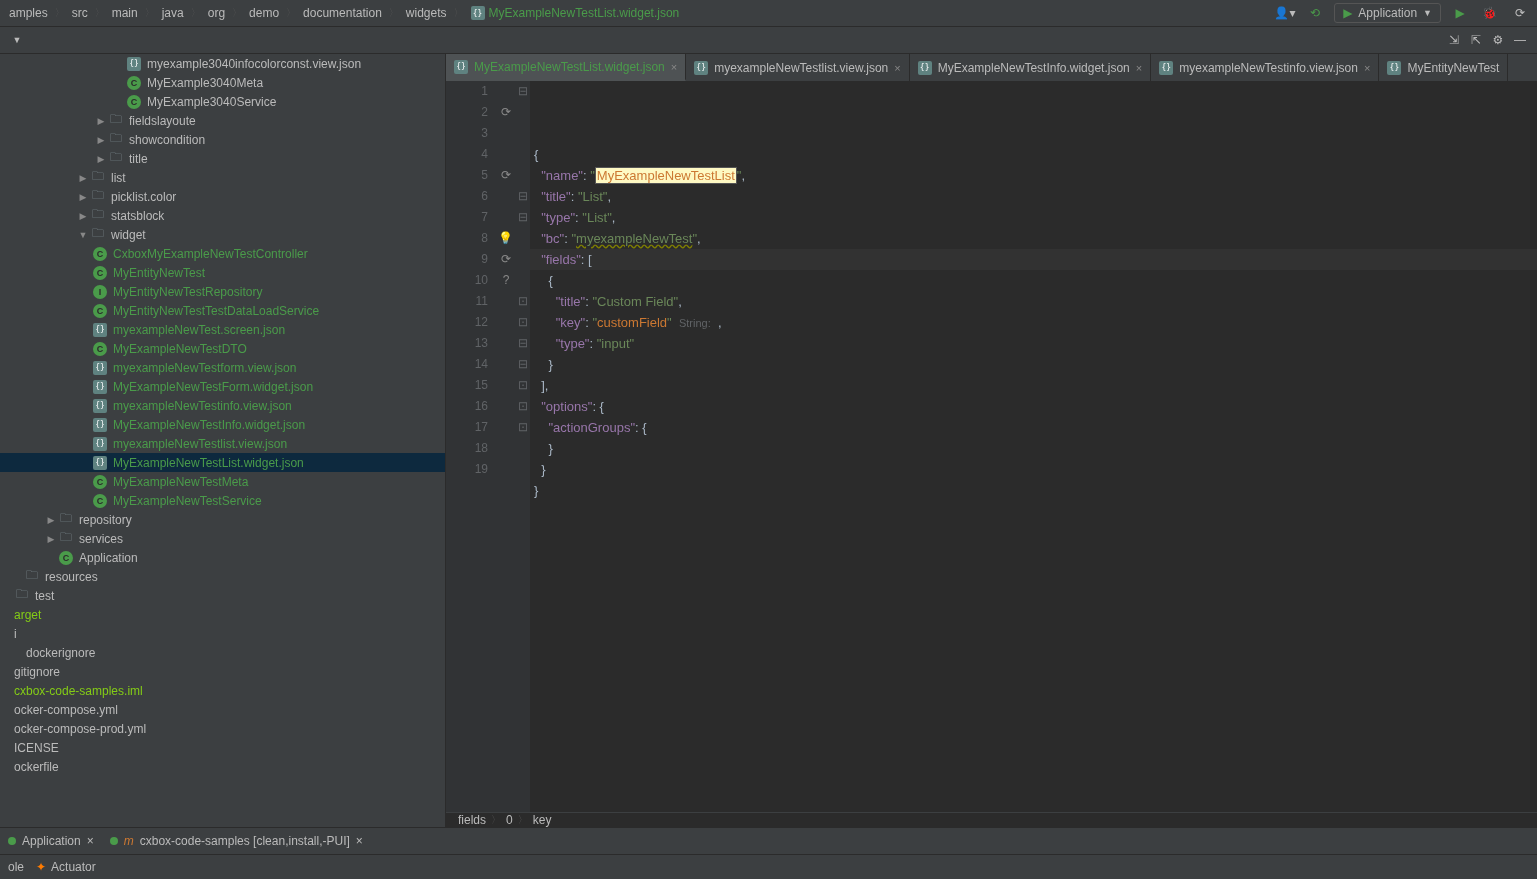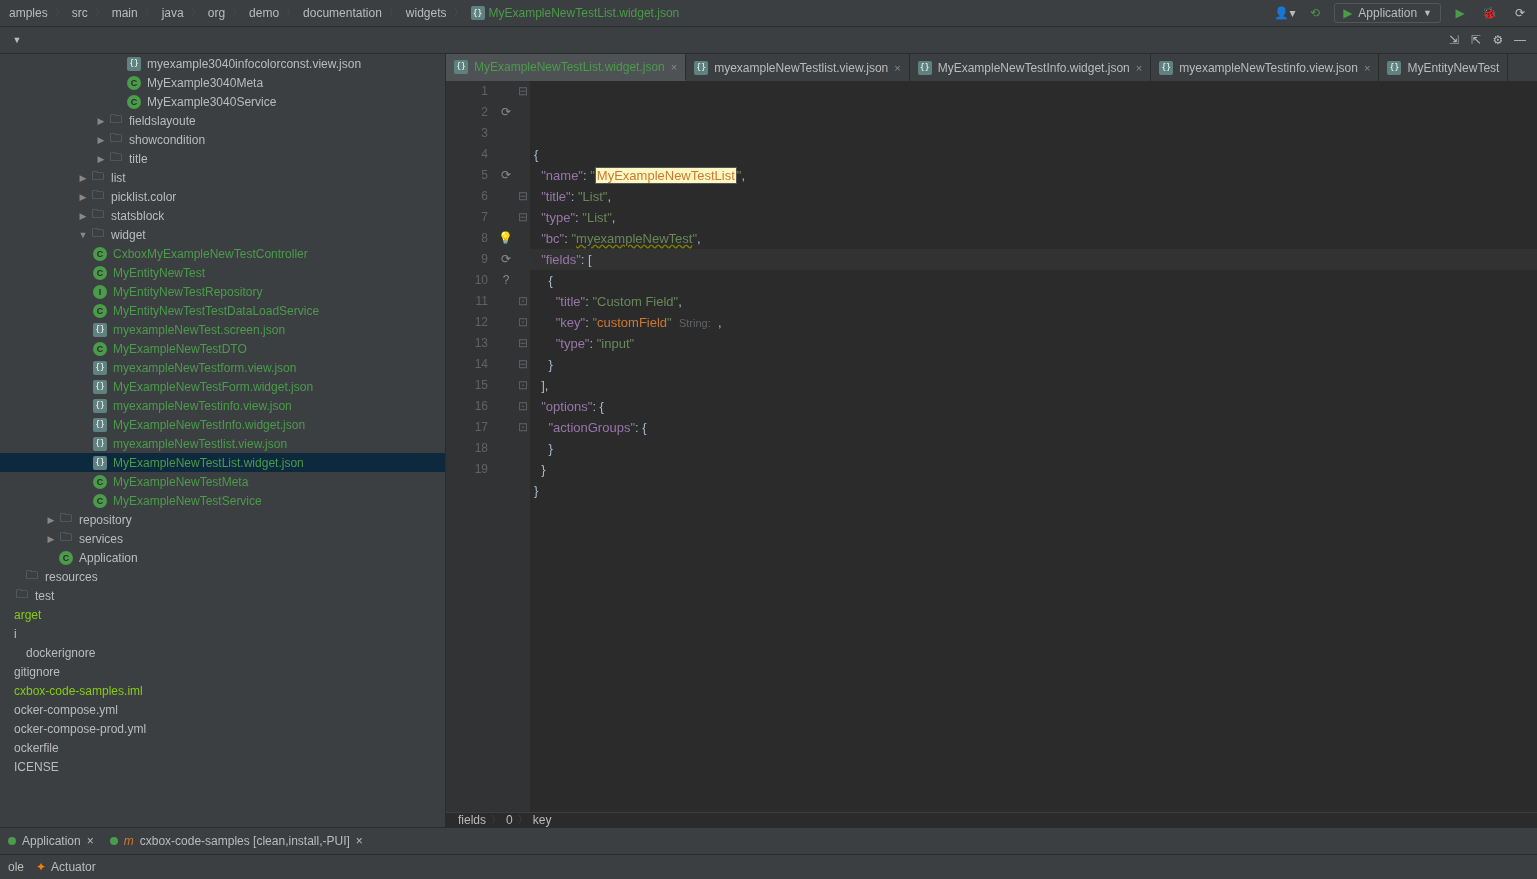--- a/index.html
+++ b/index.html
@@ -327,25 +327,25 @@
       <div class="tree-item" style="padding-left: 0px;">
         <span class="expand"></span>
         <span class="tree-label ">ocker-compose.yml</span>
       </div>
       <div class="tree-item" style="padding-left: 0px;">
         <span class="expand"></span>
         <span class="tree-label ">ocker-compose-prod.yml</span>
       </div>
       <div class="tree-item" style="padding-left: 0px;">
         <span class="expand"></span>
+        <span class="tree-label ">ICENSE</span>
+      </div>
+      <div class="tree-item" style="padding-left: 0px;">
+        <span class="expand"></span>
         <span class="tree-label ">ockerfile</span>
-      </div>
-      <div class="tree-item" style="padding-left: 0px;">
-        <span class="expand"></span>
-        <span class="tree-label ">ICENSE</span>
       </div>
     </div>
 
   <div class="editor-area">
     <div class="editor-tabs" id="tabs">
         <div class="tab active">
           <span class="json-icon">{}</span>
           <span>MyExampleNewTestList.widget.json</span>
           <span class="close">×</span>
         </div>

